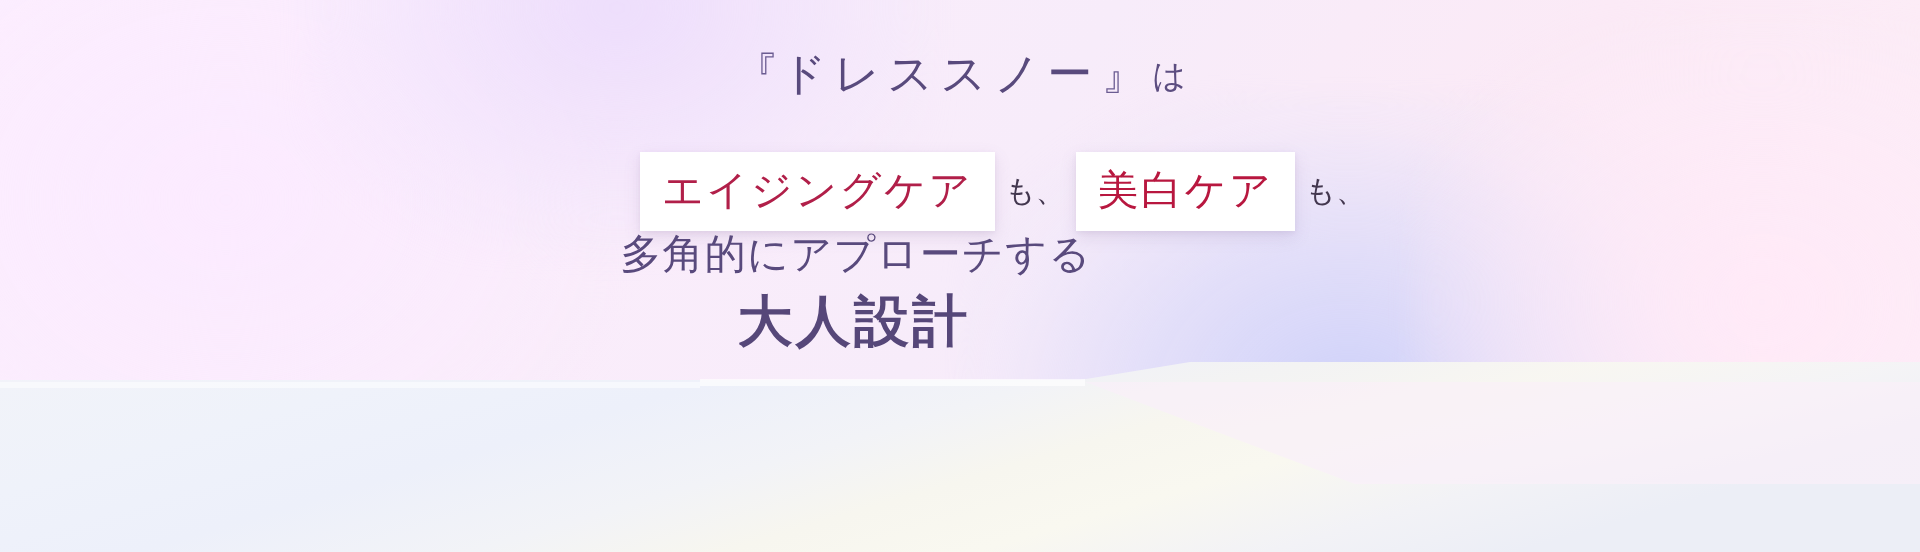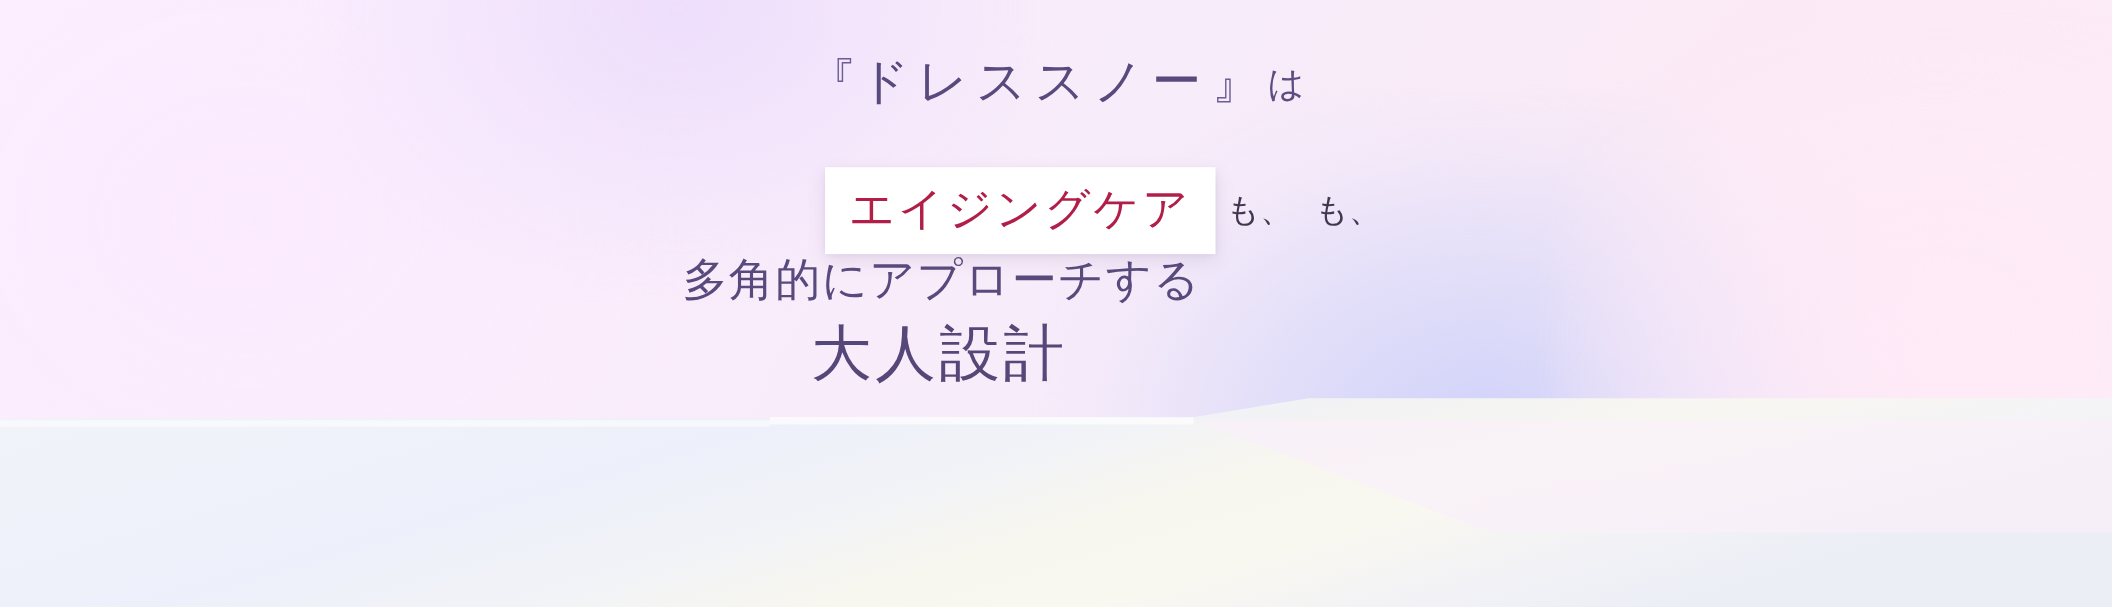--- a/index.html
+++ b/index.html
@@ -171,21 +171,21 @@
 
   .line-4 {
     position: absolute;
     top: 287px;
     left: 0;
     width: 1708px;
     font-size: 55px;
     line-height: 1.25;
     letter-spacing: 0.06em;
     color: #564779;
-    font-weight: 400;
+    font-weight: 700;
   }
 </style>
 </head>
 <body>
 
 <div class="banner">
 
   <div class="bg-base"></div>
   <div class="bg-pink-glow-left"></div>
   <div class="bg-violet-top"></div>
@@ -240,20 +240,21 @@
 
   <div class="copy">
 
     <div class="line line-1">
       <span class="bracket">『</span><span class="brand">ドレススノー</span><span class="bracket">』</span><span class="wa">は</span>
     </div>
 
     <div class="line-2">
       <span class="hl-box first">エイジングケア</span>
       <span class="mo">も、</span>
+      <span class="hl-box second">美白ケア</span>
       <span class="mo">も、</span>
     </div>
 
     <div class="line line-3">多角的にアプローチする</div>
 
     <div class="line line-4">大人設計</div>
 
   </div>
 
 </div>

